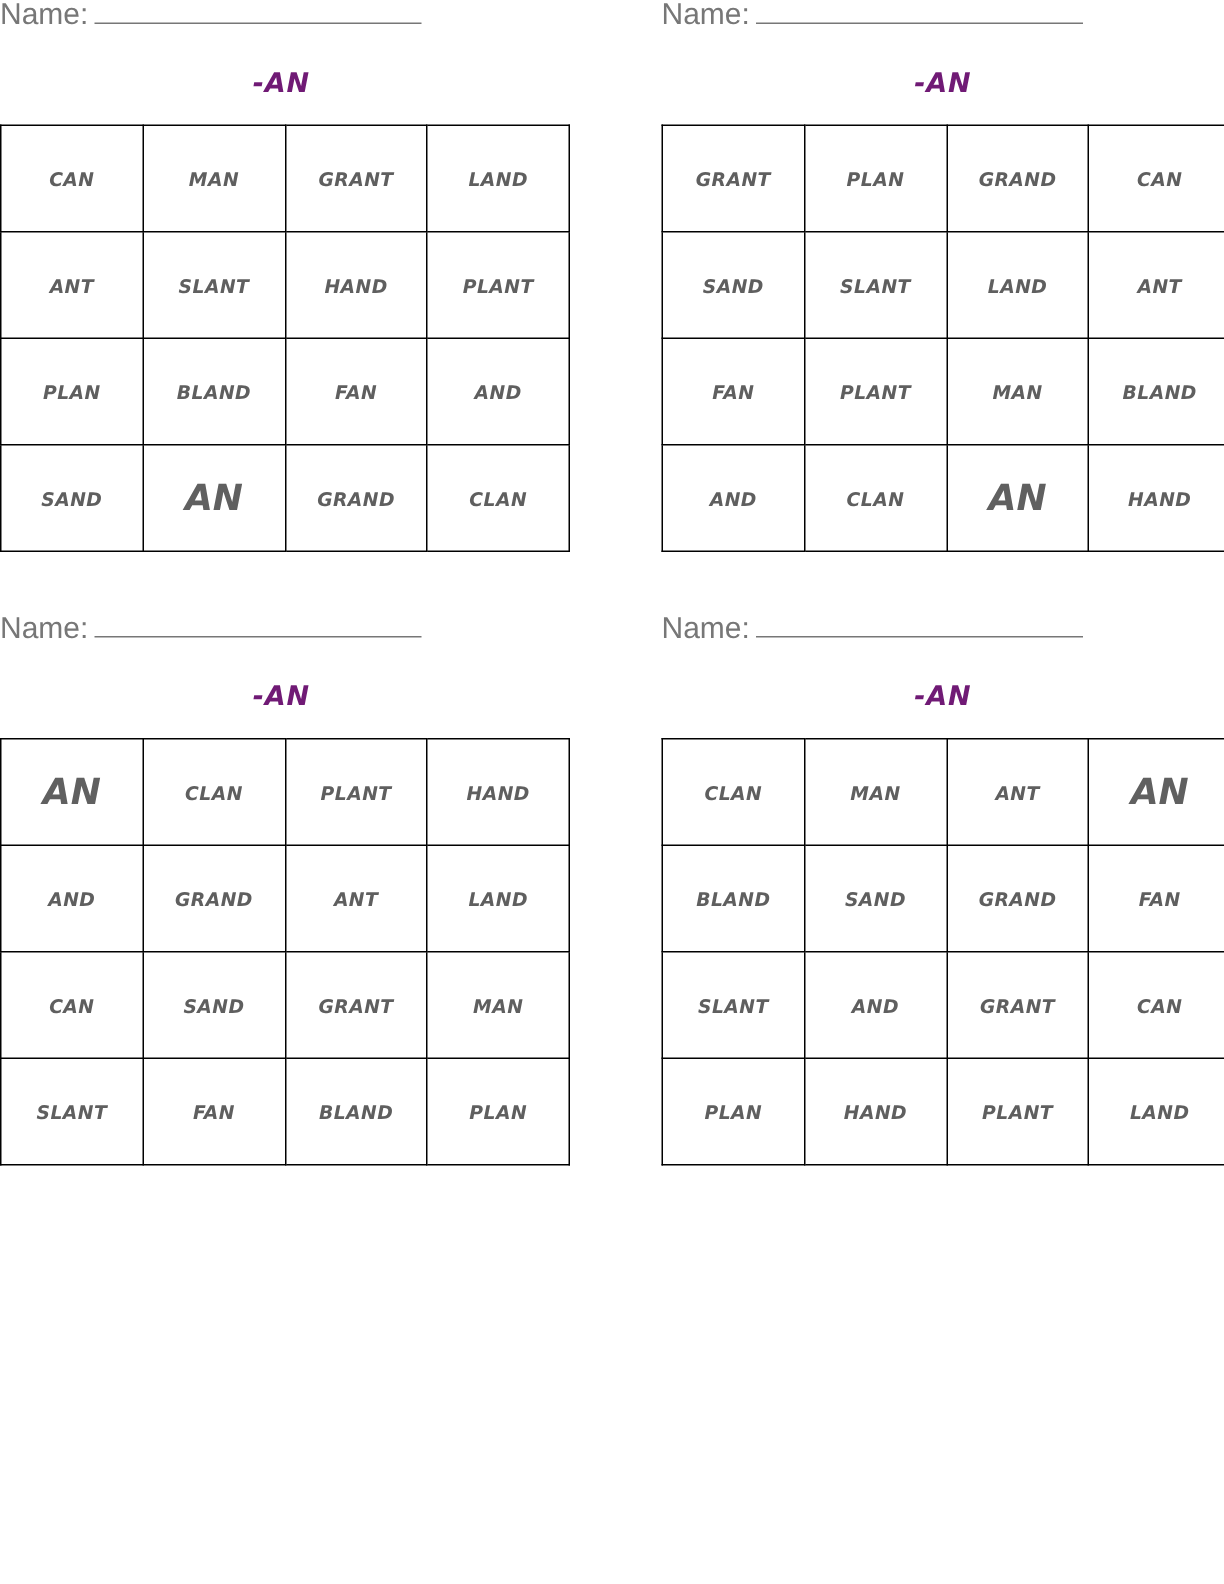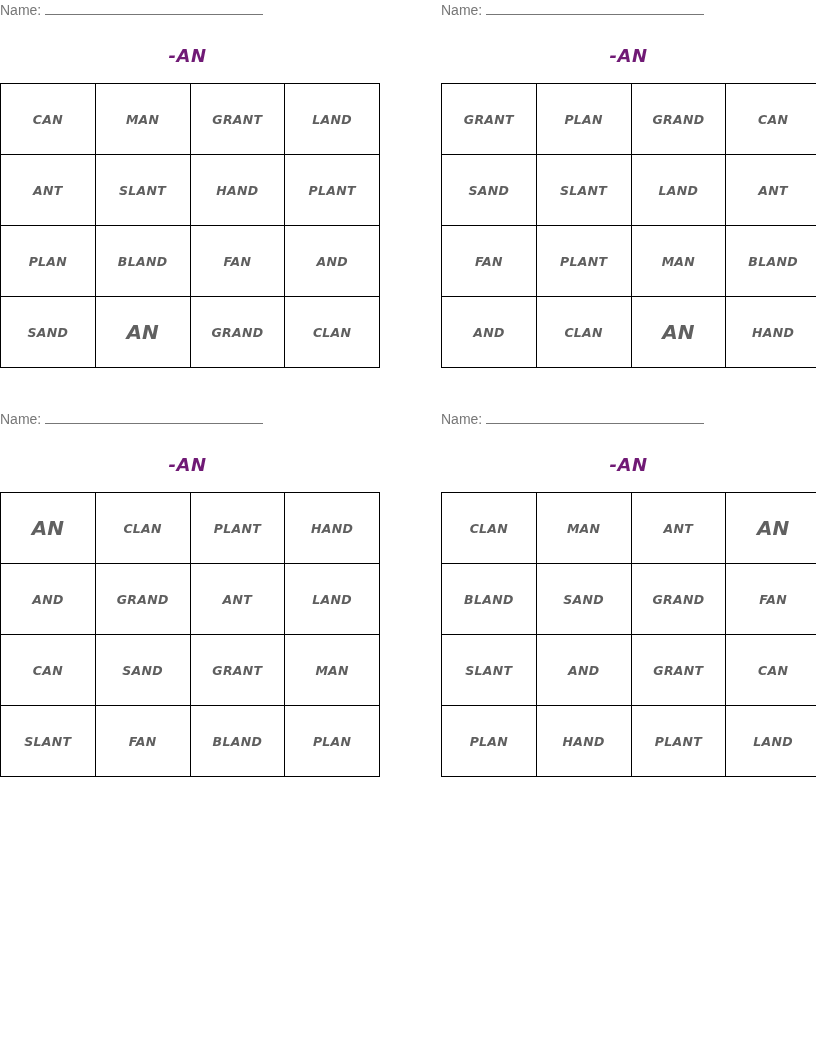--- a/index.html
+++ b/index.html
@@ -16,21 +16,21 @@
     }
     .card {
       position: absolute;
       width: 375px;
       height: 372px;
     }
     .name-line {
       position: absolute;
       left: 0;
       top: 2px;
-      font-size: 14px;
+      font-size: 20px;
       color: #777777;
       font-family: "Liberation Sans", sans-serif;
       white-space: nowrap;
       line-height: 17px;
     }
     .name-underline {
       display: inline-block;
       width: 218px;
       border-bottom: 1px solid #777777;
       margin-left: 4px;
@@ -68,21 +68,21 @@
       text-align: center;
       vertical-align: middle;
       font-family: "DejaVu Sans", sans-serif;
       font-weight: bold;
       font-style: italic;
       font-size: 12.5px;
       color: #5f5f5f;
       letter-spacing: 0.3px;
     }
     .grid td.free {
-      font-size: 20px;
+      font-size: 24px;
       color: #606060;
       letter-spacing: 0;
     }
     #card-1 { left: 0; top: 0; }
     #card-2 { left: 441px; top: 0; }
     #card-3 { left: 0; top: 409px; }
     #card-4 { left: 441px; top: 409px; }
   </style>
 </head>
 <body>

